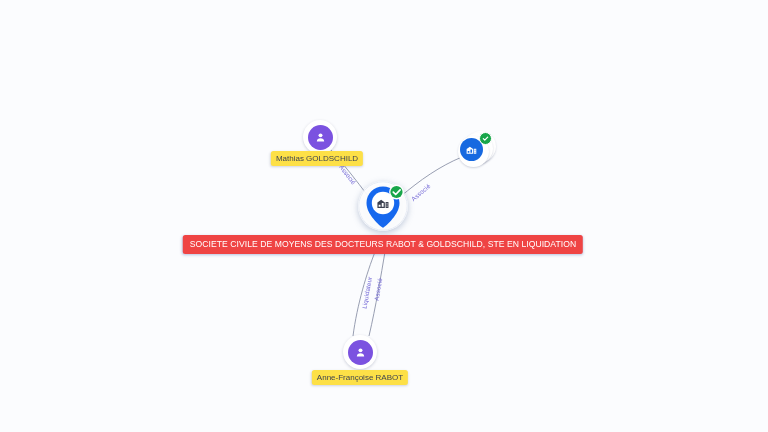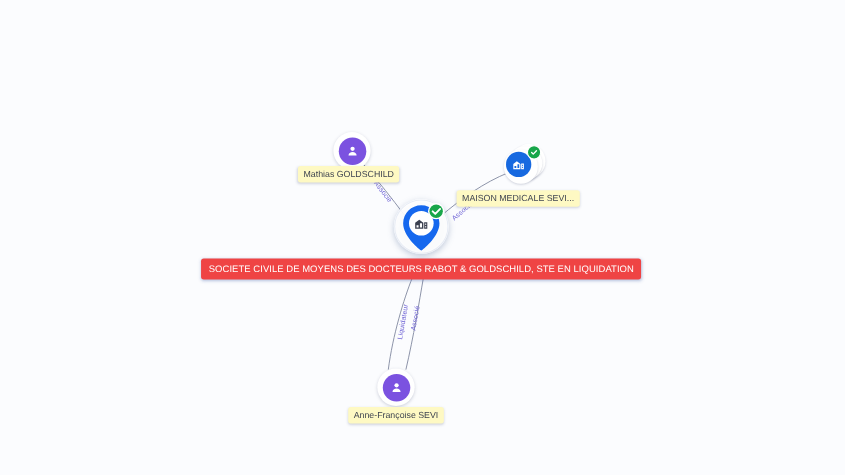--- a/index.html
+++ b/index.html
@@ -117,21 +117,21 @@
     width: 52px;
     height: 62px;
     position: relative;
     filter: drop-shadow(0 2px 3px rgba(30,60,120,.28));
   }
 
   
   .node-label {
     position: absolute;
     transform: translateX(-50%);
-    background: #fef9c3;
+    background: #fde047;
     color: #3f4450;
     font-size: 8px;
     line-height: 1;
     padding: 3.5px 5px;
     border-radius: 2.5px;
     white-space: nowrap;
     box-shadow: 0 1px 2.5px rgba(40,50,90,.20);
     font-family: "Liberation Sans", sans-serif;
   }
 
@@ -197,21 +197,20 @@
           <path d="M16.2 20V10.4h4.6V20h-4.6zm1.6-2h1.4v-2h-1.4v2zm0-3.6h1.4v-2h-1.4v2z"></path>
         </svg>
       </div>
       <div class="badge-check" style="left:21px; top:1px;">
         <svg width="7" height="7" viewBox="0 0 24 24" fill="none" stroke="#ffffff" stroke-width="4.2" stroke-linecap="round" stroke-linejoin="round">
           <path d="M4.5 12.6l5 5 10-10.5"></path>
         </svg>
       </div>
     </div>
   </div>
-  <div class="node-label" style="left:471px; top:173px;">MAISON MEDICALE SEVI...</div>
 
   <div class="node" style="left:383px; top:212px;">
     <div class="pin-node">
       <svg width="52" height="62" viewBox="0 0 52 62">
 
         <circle cx="26" cy="25" r="25" fill="#ffffff" opacity="0.92"></circle>
         <circle cx="26" cy="25" r="24.2" fill="none" stroke="#e7ecf5" stroke-width="1"></circle>
 
         <path d="M26 5.5c-9.1 0-16.5 7.4-16.5 16.5 0 11.6 13.4 22.6 15.6 24.3
                  a1.4 1.4 0 0 0 1.8 0C29.1 44.6 42.5 33.6 42.5 22
@@ -235,15 +234,15 @@
   <div class="node" style="left:360px; top:352px;">
     <div class="person-node">
       <div class="person-disc">
         <svg width="13" height="13" viewBox="0 0 24 24" fill="#ffffff">
           <circle cx="12" cy="8" r="3.6"></circle>
           <path d="M5.2 19.2c0-3.8 3.1-6 6.8-6s6.8 2.2 6.8 6z"></path>
         </svg>
       </div>
     </div>
   </div>
-  <div class="node-label" style="left:360px; top:370px;">Anne-Françoise SEVI</div>
+  <div class="node-label" style="left:360px; top:370px;">Anne-Françoise RABOT</div>
 
 </div>
 
 </body></html>

